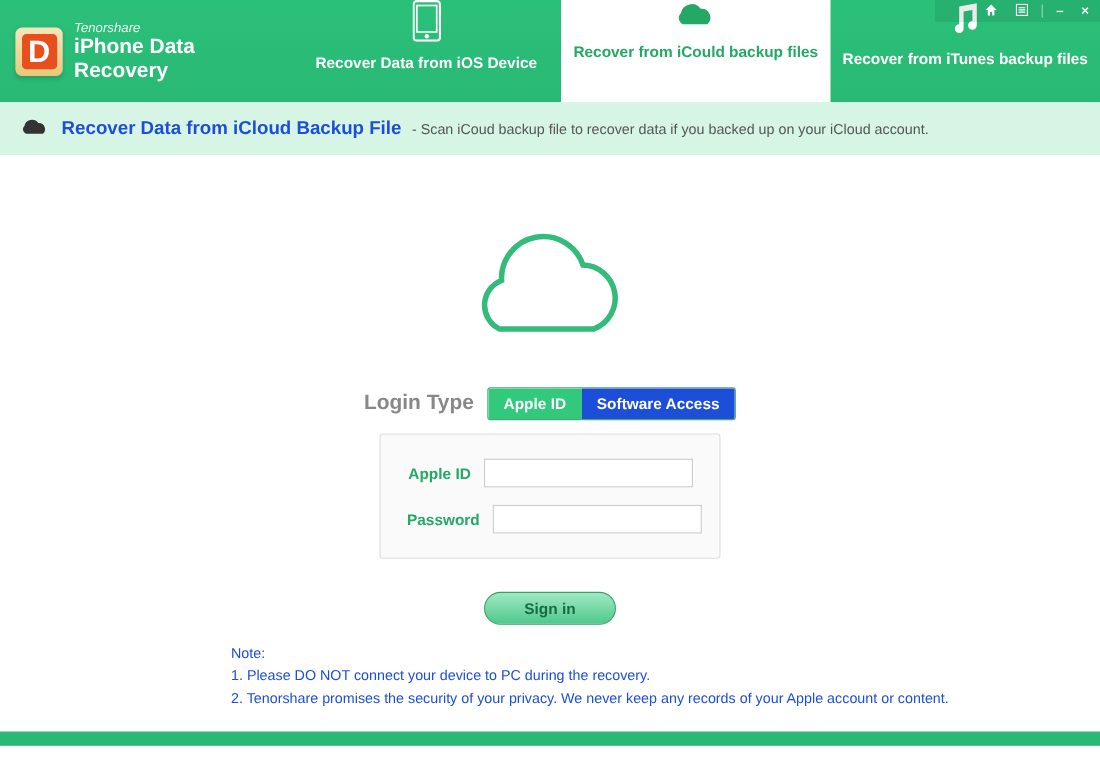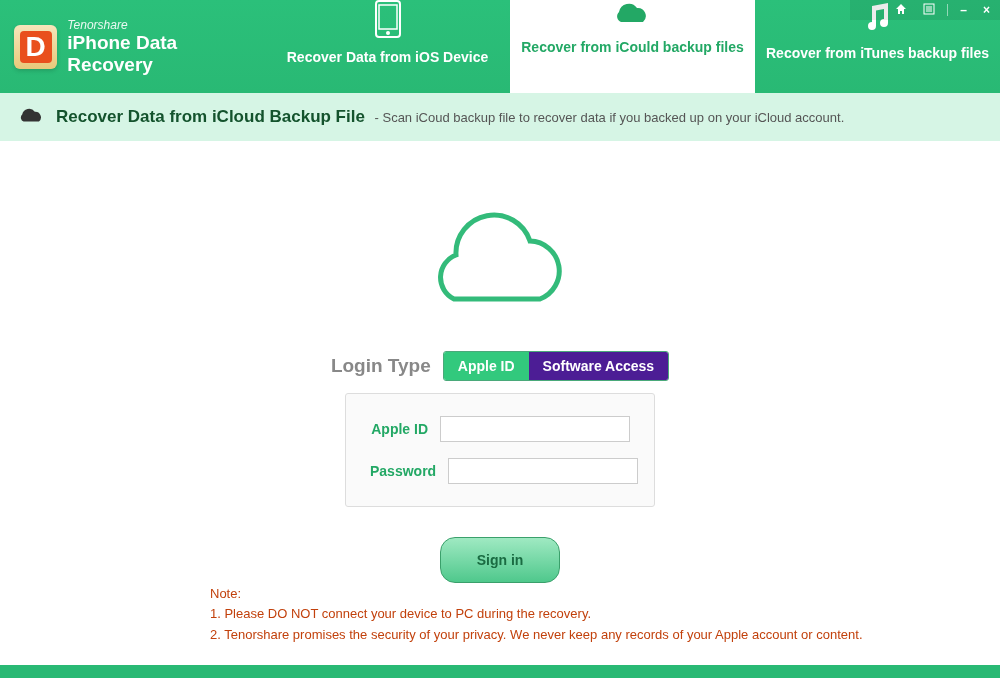--- a/index.html
+++ b/index.html
@@ -72,21 +72,21 @@
 .subheader {
   background: #d6f5e5;
   height: 48px;
   display: flex;
   align-items: center;
   padding-left: 18px;
   font-size: 13px;
   color: #555;
 }
 .subheader .cloud-icon-sm { margin-right: 10px; }
-.subheader strong { color: #14532d; font-size: 17px; font-weight: bold; margin-right: 6px; }
+.subheader strong { color: #1d4ed8; font-size: 17px; font-weight: bold; margin-right: 6px; }
 
 .main {
   height: 537px;
   background: #fff;
   position: relative;
   display: flex;
   flex-direction: column;
   align-items: center;
 }
 .bottom-bar {
@@ -110,21 +110,21 @@
   border-radius: 3px;
   overflow: hidden;
   border: 1px solid #4aa97a;
 }
 .toggle-btn {
   padding: 6px 14px;
   font-size: 14px;
   font-weight: bold;
   color: #fff;
   cursor: pointer;
-  background: #4c1d95;
+  background: #1d4ed8;
 }
 .toggle-btn.active { background: #32c97d; }
 
 .form-box {
   width: 310px;
   border: 1px solid #ddd;
   border-radius: 3px;
   padding: 22px 24px;
   background: #fafafa;
 }
@@ -147,36 +147,36 @@
   height: 26px;
   border: 1px solid #ccc;
   background: #fff;
   padding: 0 6px;
   font-size: 13px;
 }
 
 .signin-btn {
   margin-top: 30px;
   width: 120px;
-  height: 46px;
+  height: 30px;
   border-radius: 15px;
   border: 1px solid #3aa06b;
   background: linear-gradient(to bottom, #9fe9c2, #4fc88c);
   color: #1a6b42;
   font-weight: bold;
   font-size: 14px;
   cursor: pointer;
 }
 
 .note {
   position: absolute;
   left: 210px;
   bottom: 32px;
   font-size: 13px;
-  color: #c2410c;
+  color: #1d4ed8;
   line-height: 1.6;
 }
 .note .note-title { font-weight: normal; }
 </style>
 </head>
 <body>
 
 <div class="header">
   <div class="brand">
     <div class="logo-box">

